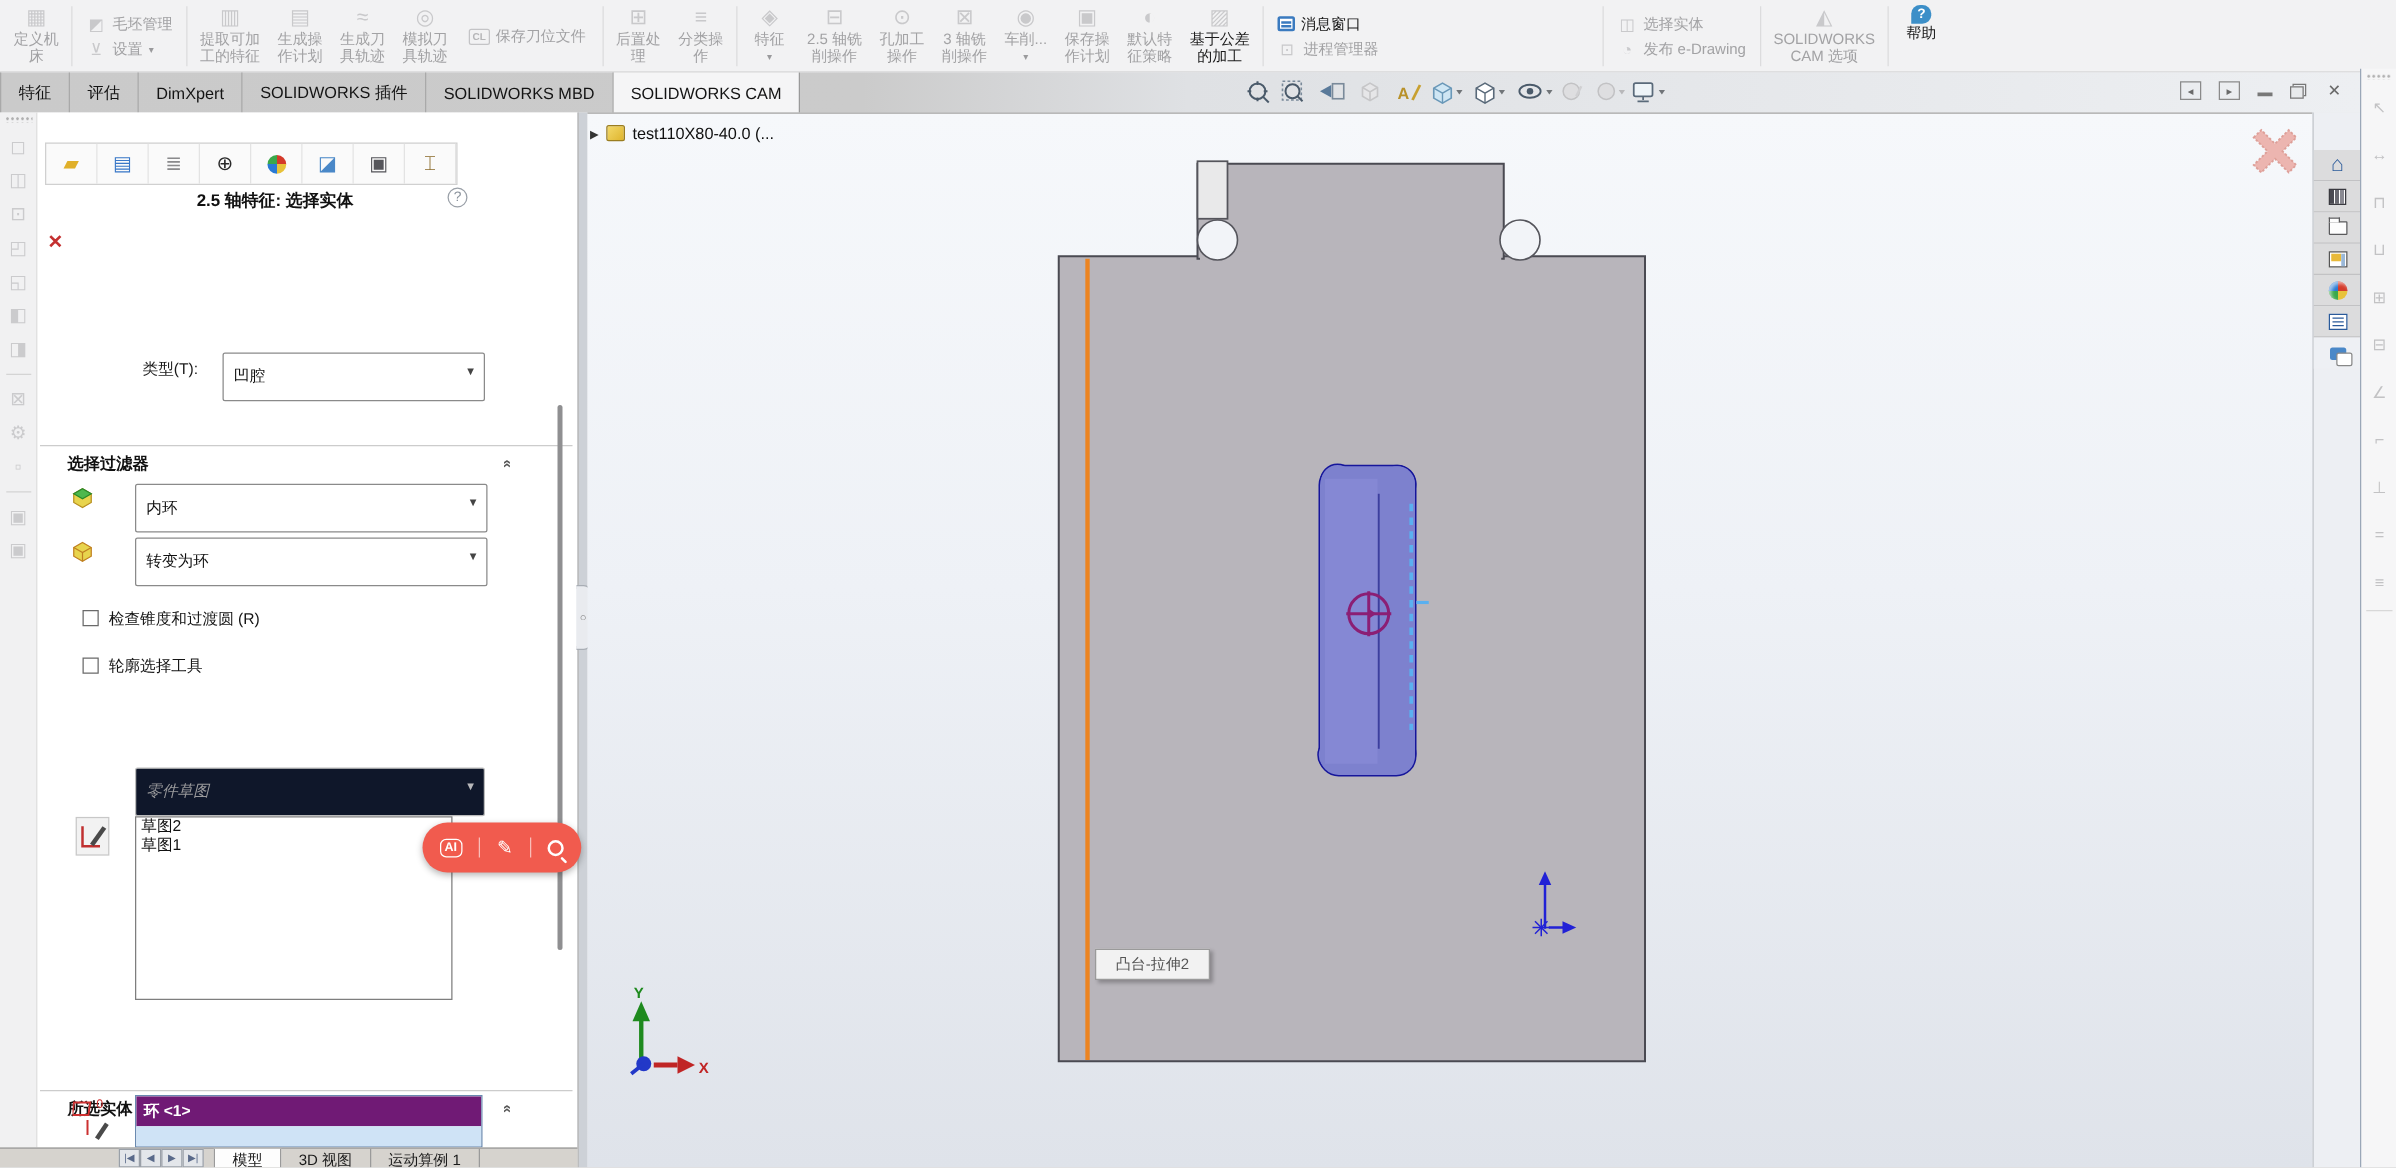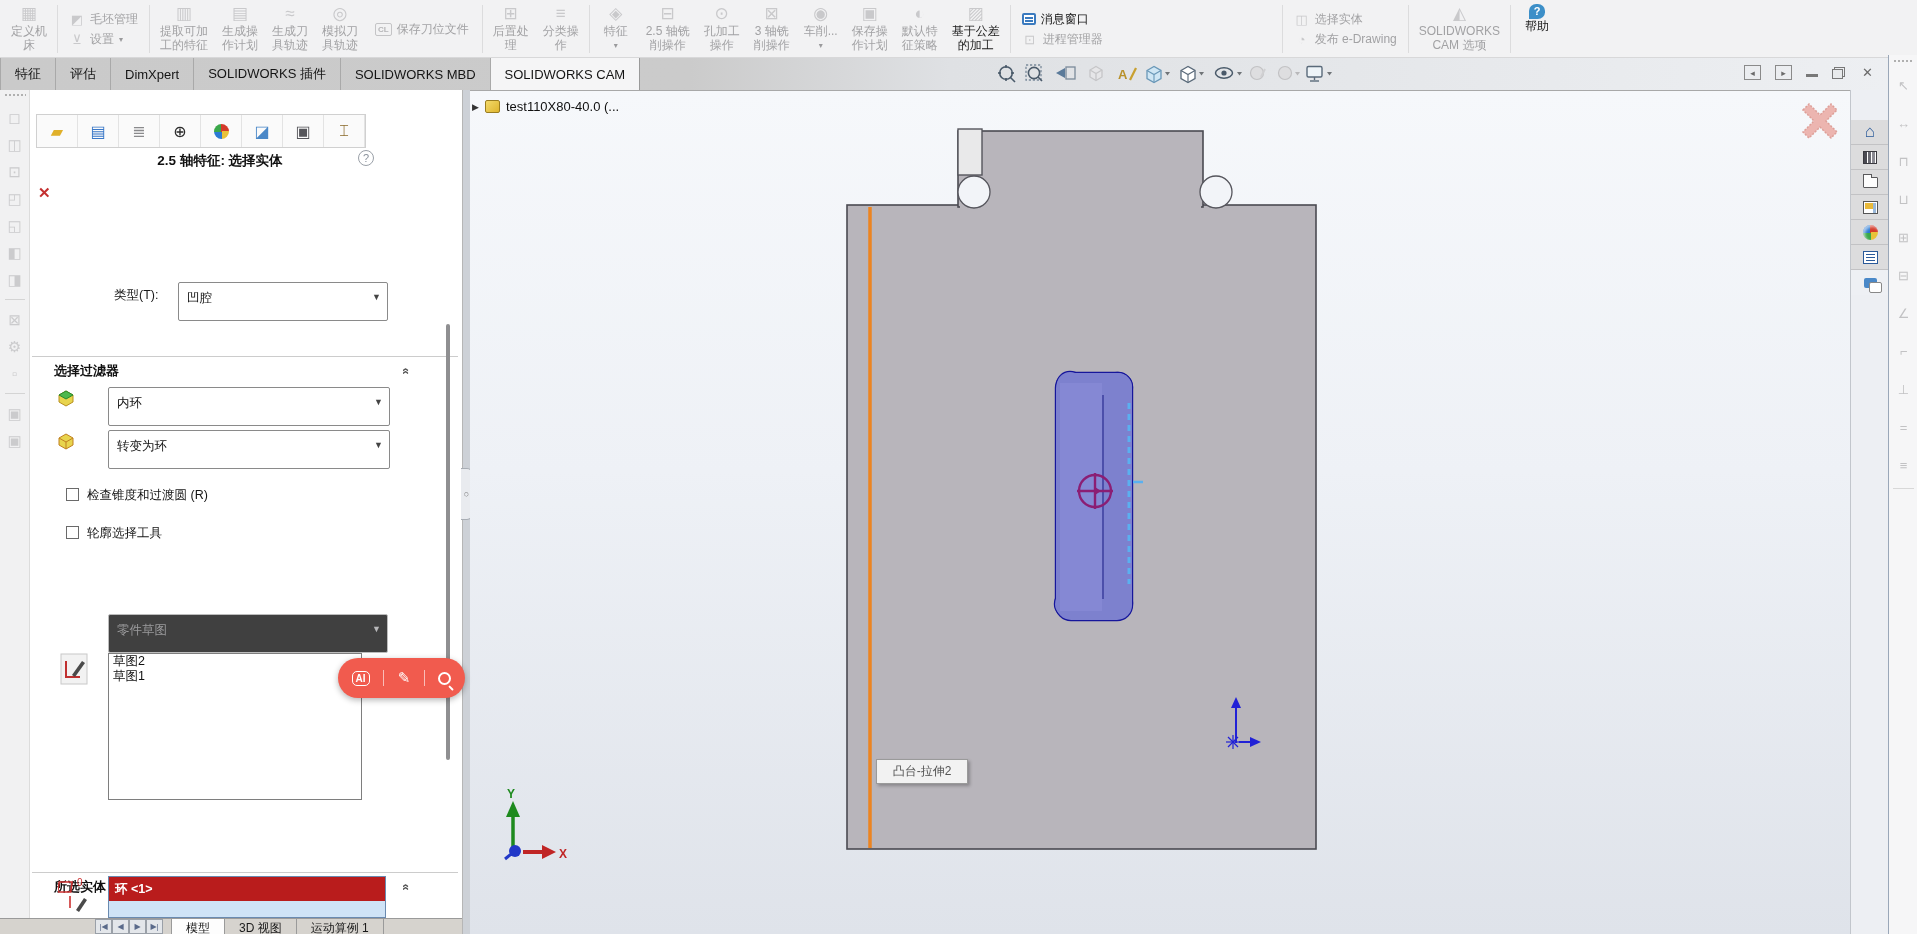--- a/index.html
+++ b/index.html
@@ -74,30 +74,30 @@
   .gbox-r{left:204px;width:170px;}
   .bluecirc{position:absolute;top:12px;width:16px;height:16px;border-radius:50%;
       background:radial-gradient(circle at 35% 30%,#9ec8ee,#3b79c0 60%,#1f4f8a);}
   .gbox-label{position:absolute;right:26px;top:10px;font-size:12.5px;color:#222;}
   .sechead{position:absolute;left:2px;width:426px;border-top:1px solid #cccccc;padding:5px 0 0 22px;
            font-size:13px;font-weight:bold;color:#101010;}
   .chev{position:absolute;right:48px;top:7px;font-size:12px;color:#555;
         transform:rotate(90deg);font-weight:bold;}
   .plabel{position:absolute;font-size:12.5px;color:#1a1a1a;}
   .pselect{position:absolute;height:39px;border:1px solid #8a8a8a;background:#fff;border-radius:2px;
-           font-size:12.5px;color:#111;display:flex;align-items:flex-end;padding:0 22px 13px 8px;}
+           font-size:12.5px;color:#111;display:flex;align-items:center;padding:0 22px 0 8px;}
   .pselect .caret{position:absolute;right:6px;top:9px;font-size:9px;color:#444;}
-  .pselect.disabled{border-color:#bcbcbc;color:#9a9a9c;background:#404040;}
+  .pselect.disabled{border-color:#bcbcbc;color:#9a9a9c;background:#0f172a;font-style:italic;}
   .pselect.disabled .caret{color:#b8b8ba;}
   .cube{position:absolute;width:20px;height:19px;}
   .chk{position:absolute;width:13px;height:13px;border:1px solid #6a6a6a;background:#fff;}
   .chklabel{position:absolute;font-size:12.5px;color:#141414;}
   .plist{position:absolute;border:1px solid #7e7e7e;background:#fff;font-size:12.5px;color:#111;overflow:hidden;}
   .plist .li{padding:0 4px;line-height:15px;}
-  .selrow{height:24px;background:#b91c1c;color:#fff;font-size:12.5px;line-height:24px;padding:0 6px;font-weight:bold;}
+  .selrow{height:24px;background:#701a75;color:#fff;font-size:12.5px;line-height:24px;padding:0 6px;font-weight:bold;}
   .selrow2{height:17px;background:#cfe3f6;}
   #pm-scroll{position:absolute;left:416px;top:234px;width:4px;height:436px;background:#8f8f91;border-radius:2px;}
   .mini-ico{position:absolute;}
 
   
   #splitter{position:absolute;left:462px;top:90px;width:8px;height:844px;background:#cdd1d7;border-left:1px solid #b6b6b6;}
   #split-tab{position:absolute;left:461px;top:468px;width:12px;height:52px;background:#e9ebef;
              border:1px solid #a8adb4;border-left:none;border-radius:0 6px 6px 0;
              font-size:9px;color:#7a7a7a;text-align:center;line-height:50px;}
 

